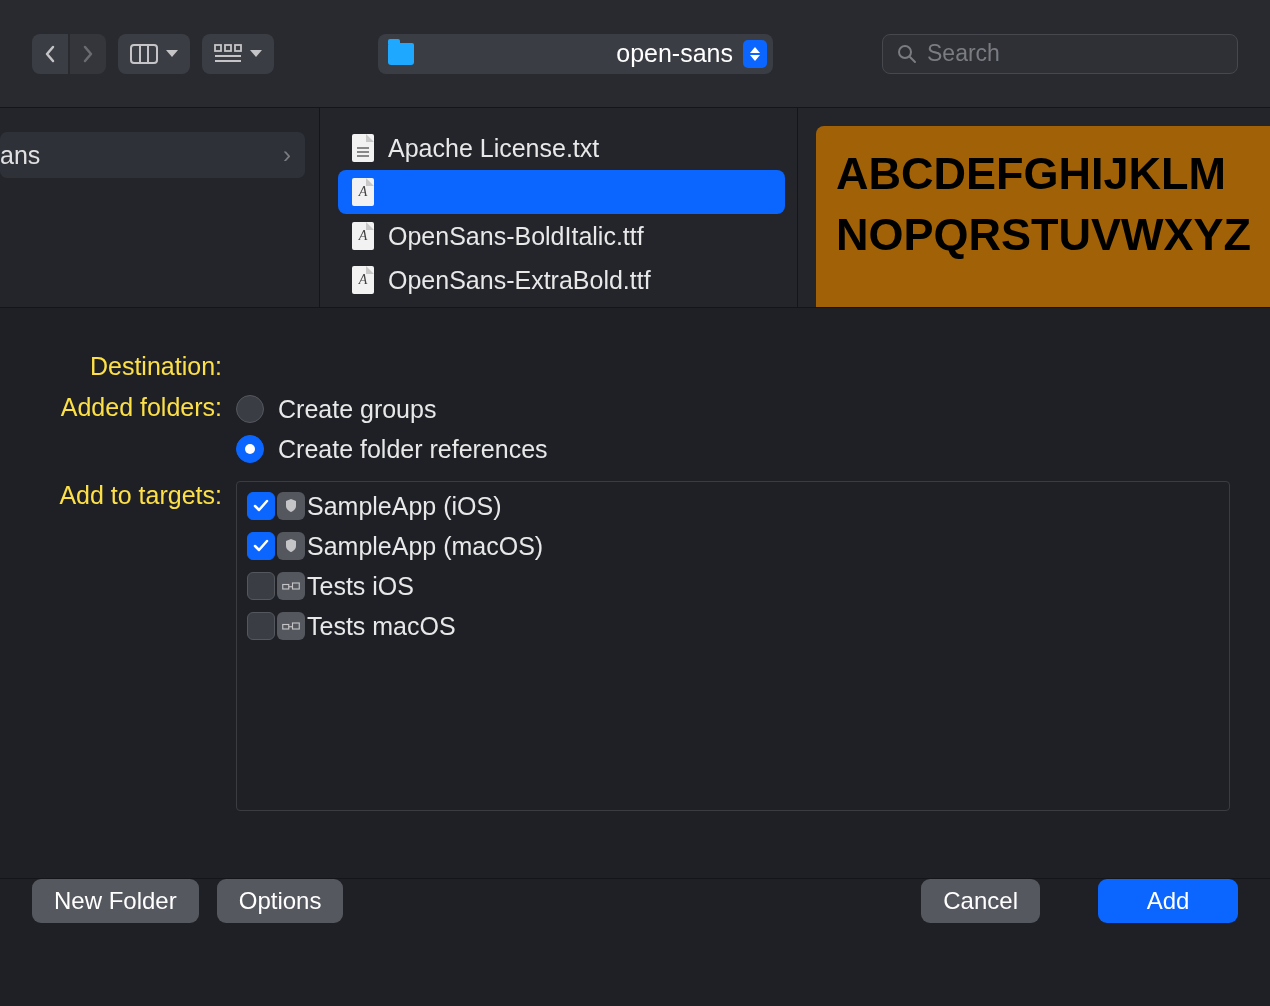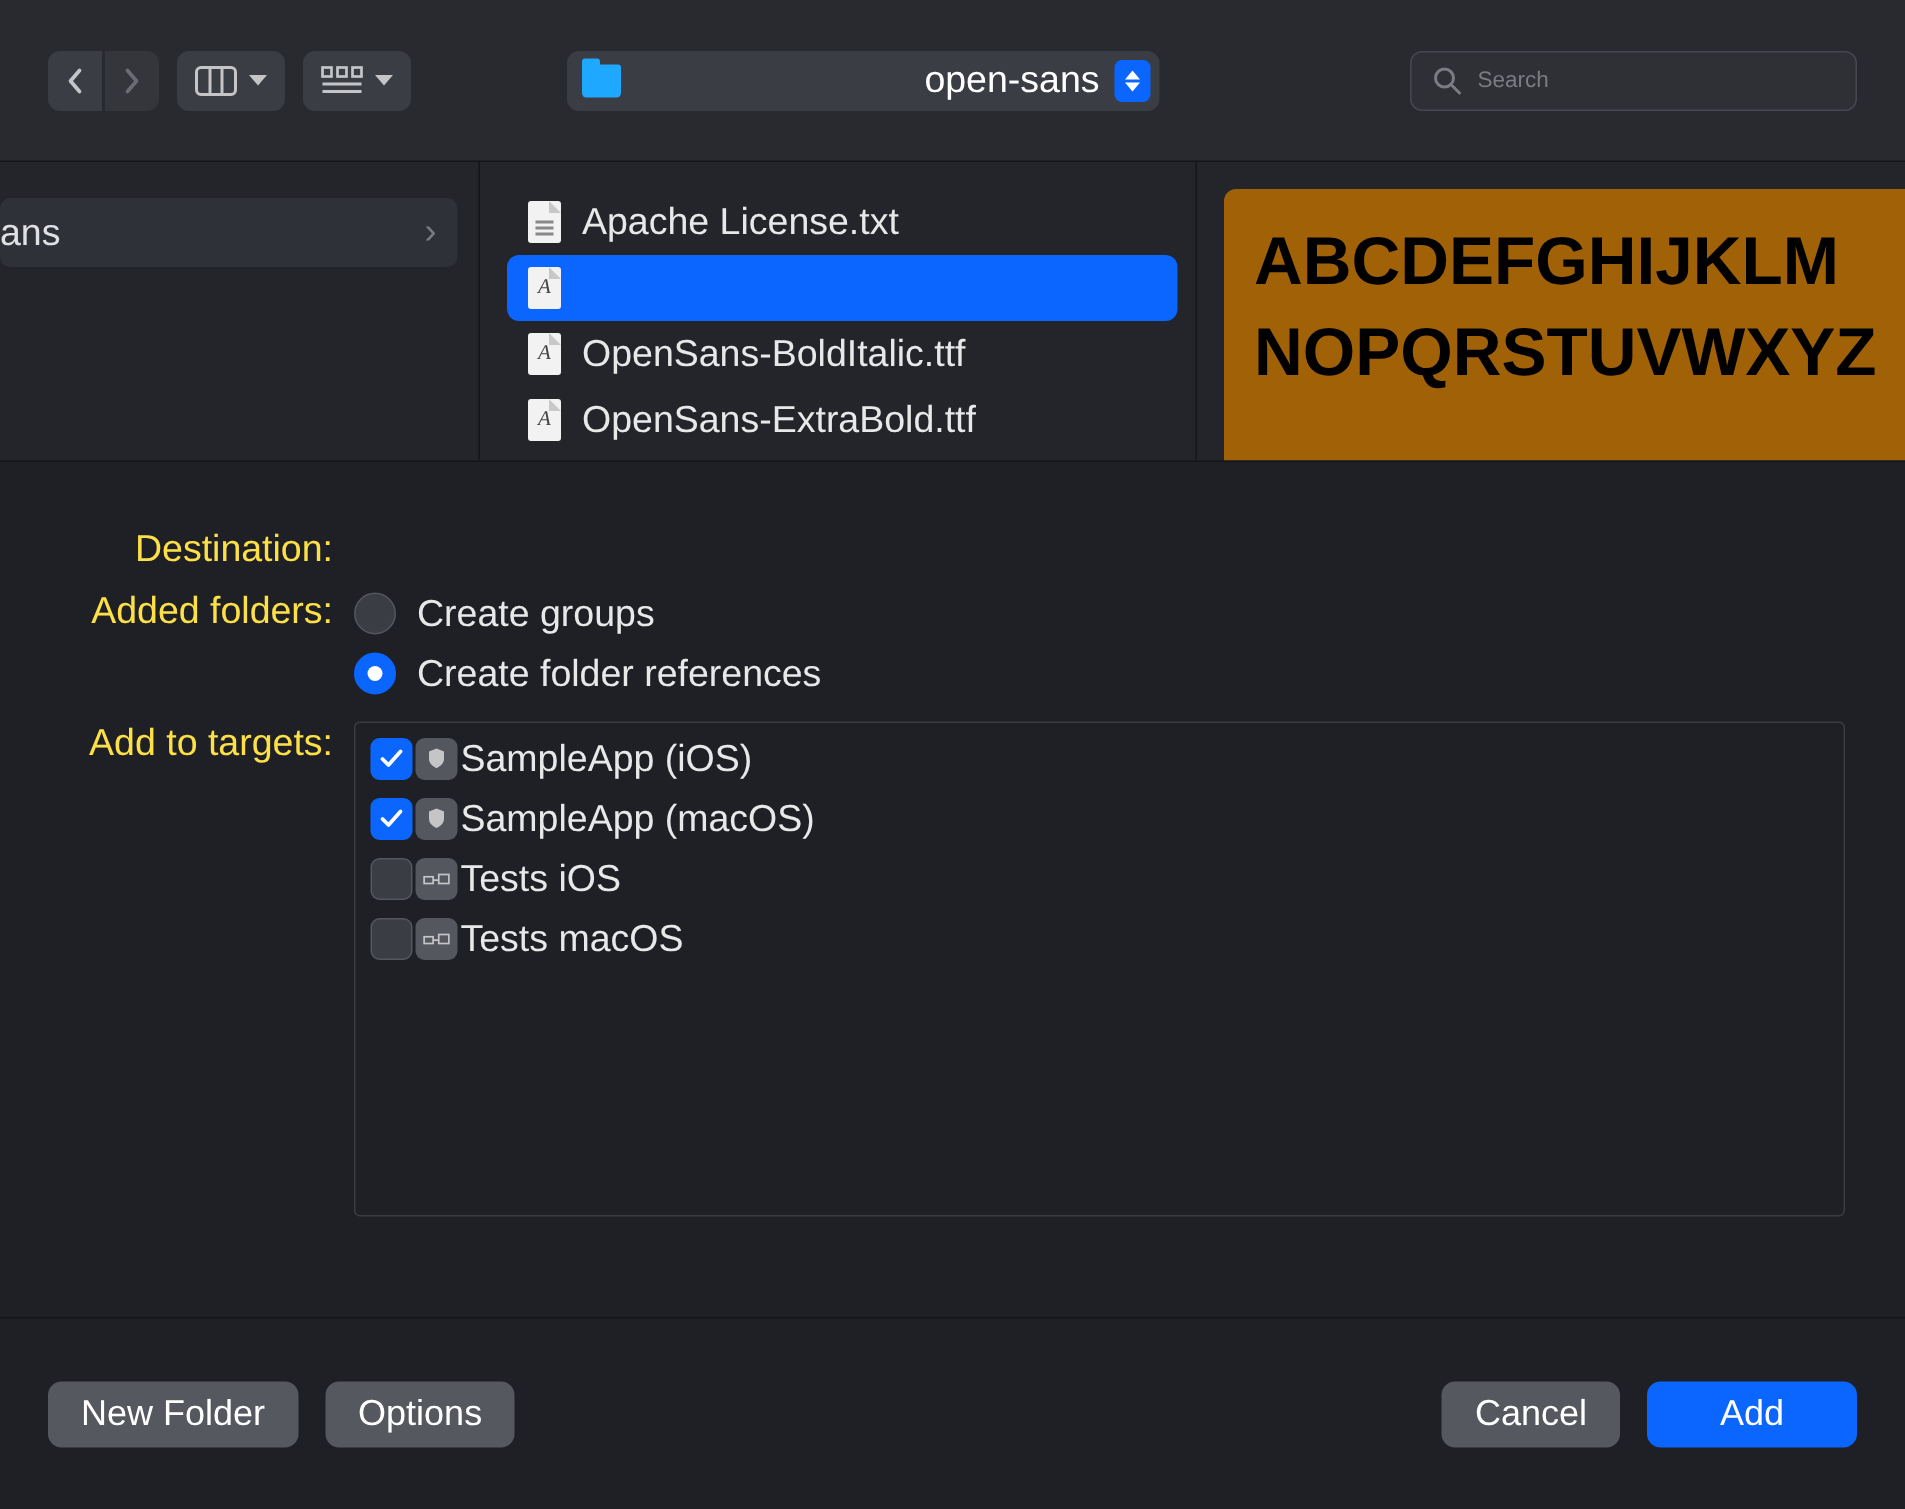--- a/index.html
+++ b/index.html
@@ -80,21 +80,21 @@
   border: 1px solid #46484f;
   border-radius: 8px;
   display: flex;
   align-items: center;
   padding: 0 14px;
   gap: 10px;
 }
 .search-field svg { width:20px; height:20px; }
 .search-field input {
   flex:1; background:transparent; border:none; outline:none;
-  color:#84cc16; font-size:15px;
+  color:#84cc16; font-size:23px;
 }
 .search-field input::placeholder { color:#7a7c82; }
 
 
 .browser {
   height: 200px;
   display: flex;
   background:#23252b;
   border-bottom:1px solid #14151a;
 }
@@ -228,36 +228,36 @@
   display:flex; align-items:center; justify-content:center;
   font-size:14px; color:#c5c5c7;
   flex-shrink:0;
 }
 .target-ico svg { width:18px; height:18px; }
 
 
 .footer {
   height:128px;
   border-top:1px solid #14151a;
-  display:flex; align-items:center;
+  display:flex; 
   padding: 0 32px;
   gap:18px;
 }
 .footer .grow { flex:1; }
 .btn {
   height:44px;
   padding: 0 22px;
   border-radius:9px;
   background:#56585f;
   color:#fff;
   font-size:24px;
   display:flex; align-items:center; justify-content:center;
   border:none;
 }
-.btn.primary { background:#0a66ff; min-width:140px; }
+.btn.primary { background:#0a66ff; min-width:140px;margin-left:40px; }
 
 </style>
 </head>
 <body>
 
 <div class="toolbar">
   <div class="nav-group">
     <div class="nav-btn left">
       <svg viewBox="0 0 12 18">
           <path d="M9 2 L3 9 L9 16" stroke="#c5c5c7" stroke-width="2.5" fill="none" stroke-linecap="round" stroke-linejoin="round"></path>

